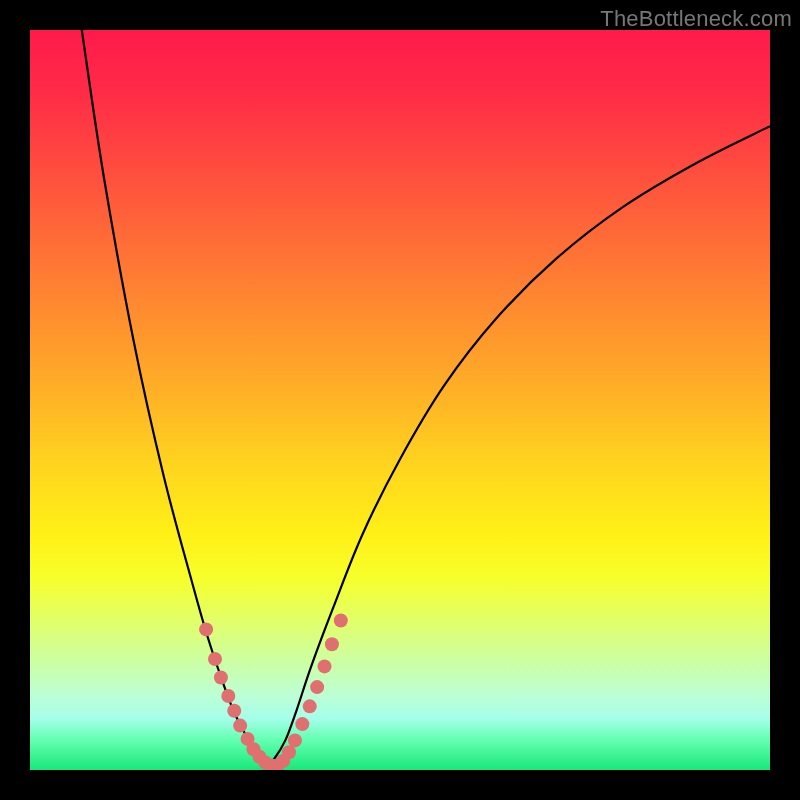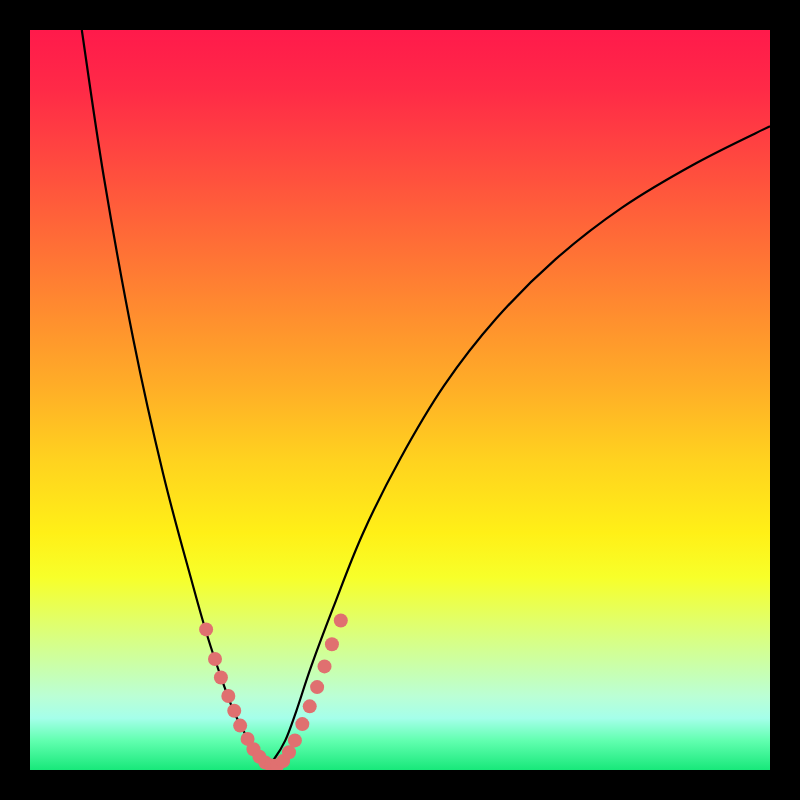--- a/index.html
+++ b/index.html
@@ -67,20 +67,21 @@
   }
   svg.curves circle.dot {
     fill: #e07070;
     stroke: none;
   }
 </style>
 </head>
 <body>
 
 <div class="frame">
+  <div class="watermark">TheBottleneck.com</div>
   <div class="plot-area">
     <svg class="curves" viewBox="0 0 740 740" preserveAspectRatio="none">
       <path id="left-branch" class="curve" d="M 51.80 0.00 C 55.80 26.64, 64.68 92.06, 74.00 148.00 C 83.32 203.94, 92.94 257.52, 103.60 310.80 C 114.26 364.08, 122.54 400.04, 133.20 444.00 C 143.86 487.96, 154.81 525.70, 162.80 555.00 C 170.79 584.30, 172.27 589.48, 177.60 606.80 C 182.93 624.12, 187.74 637.88, 192.40 651.20 C 197.06 664.52, 199.50 671.48, 203.50 680.80 C 207.50 690.12, 211.27 696.34, 214.60 703.00 C 217.93 709.66, 219.34 713.14, 222.00 717.80 C 224.66 722.46, 226.74 725.57, 229.40 728.90 C 232.06 732.23, 235.47 734.97, 236.80 736.30"></path>
       <path id="right-branch" class="curve" d="M 236.80 736.30 C 238.13 734.97, 240.87 733.56, 244.20 728.90 C 247.53 724.24, 251.30 719.06, 255.30 710.40 C 259.30 701.74, 261.74 694.12, 266.40 680.80 C 271.06 667.48, 274.54 655.05, 281.20 636.40 C 287.86 617.75, 294.08 601.18, 303.40 577.20 C 312.72 553.22, 321.01 529.84, 333.00 503.20 C 344.99 476.56, 355.35 455.84, 370.00 429.20 C 384.65 402.56, 397.08 380.51, 414.40 355.20 C 431.72 329.89, 446.22 311.24, 466.20 288.60 C 486.18 265.96, 502.76 249.38, 525.40 229.40 C 548.04 209.42, 566.69 194.92, 592.00 177.60 C 617.31 160.28, 639.36 147.85, 666.00 133.20 C 692.64 118.55, 726.68 102.86, 740.00 96.20"></path>
       <g id="marker-group">
           <circle class="dot" cx="176.12" cy="599.40" r="7" fill="#e07070"></circle>
           <circle class="dot" cx="185.00" cy="629.00" r="7" fill="#e07070"></circle>
           <circle class="dot" cx="190.92" cy="647.50" r="7" fill="#e07070"></circle>
           <circle class="dot" cx="198.32" cy="666.00" r="7" fill="#e07070"></circle>
           <circle class="dot" cx="204.24" cy="680.80" r="7" fill="#e07070"></circle>

